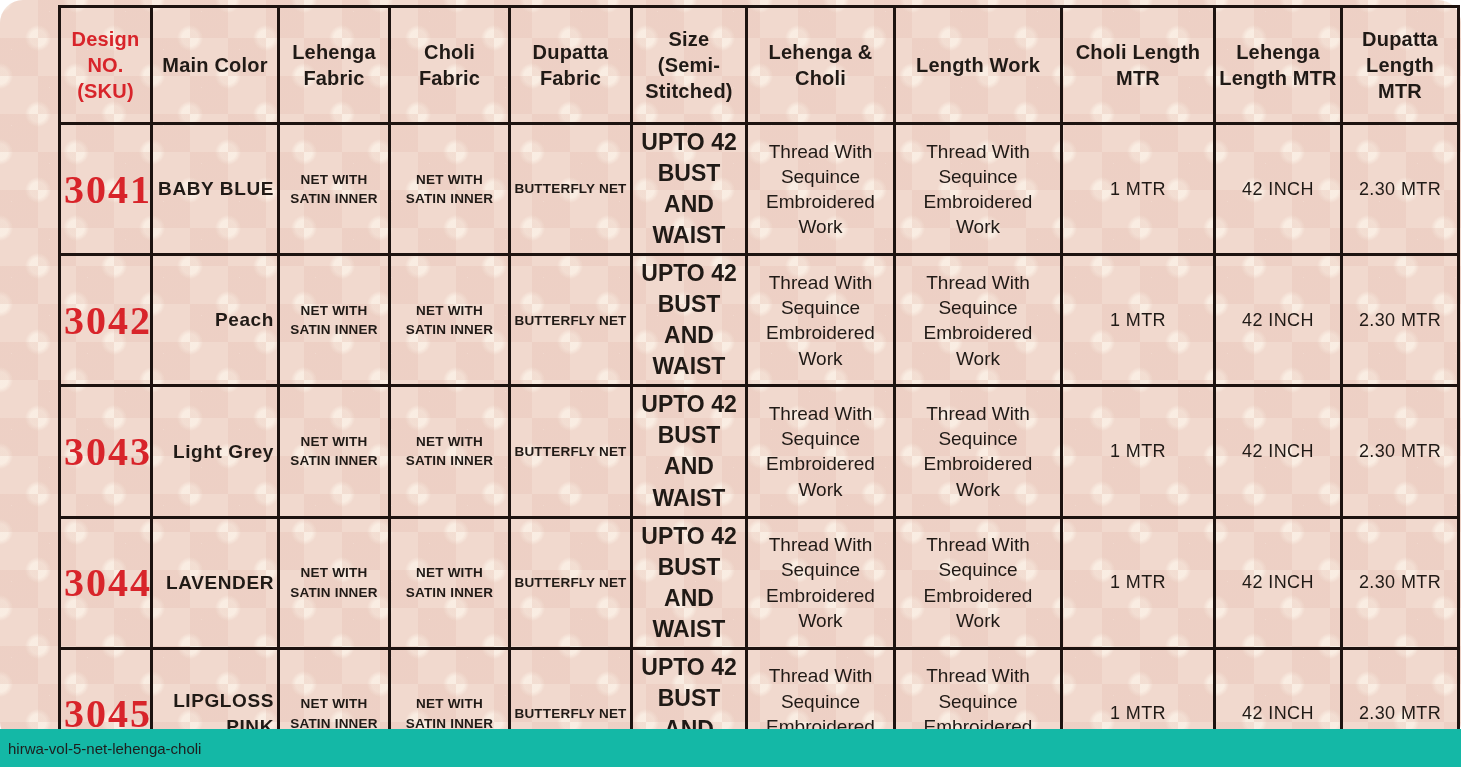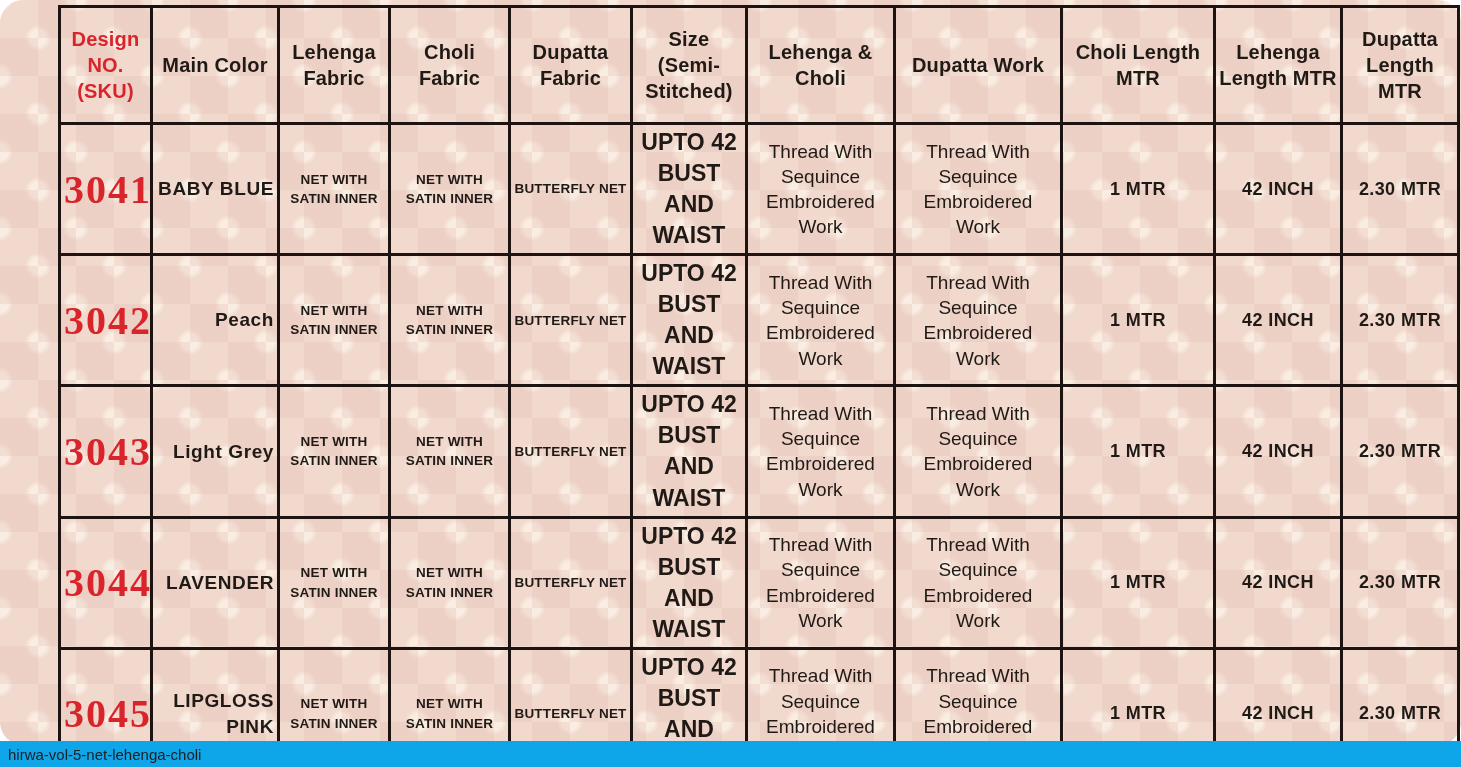--- a/index.html
+++ b/index.html
@@ -49,24 +49,24 @@
     font-family: Liberation Serif, serif;
     font-size: 40px; font-weight: bold; color: #d8242a;
     letter-spacing: 2px;
   }
   td.main_color { font-size: 19px; font-weight: bold; letter-spacing: .6px; line-height: 1.35; text-align: right; }
   td.lehenga_fabric, td.choli_fabric, td.dupatta_fabric {
     font-size: 13.5px; font-weight: bold; letter-spacing: .2px; line-height: 1.45;
   }
   td.size { font-size: 23px; font-weight: bold; line-height: 1.35; }
   td.lehenga_choli_work, td.dupatta_work { font-size: 19px; font-weight: normal; line-height: 1.33; }
-  td.choli_length, td.lehenga_length, td.dupatta_length { font-size: 18px; font-weight: bold; letter-spacing: .4px; }
+  td.choli_length, td.lehenga_length, td.dupatta_length { font-size: 18px; font-weight: normal; letter-spacing: .4px; }
   .footer {
-    position: absolute; left: 0; right: 0; bottom: 0; height: 26px;
-    background: #0ea5e9;
+    position: absolute; left: 0; right: 0; bottom: 0; height: 38px;
+    background: #14b8a6;
     display: flex; align-items: center;
     padding-left: 8px;
     font-size: 15px; color: #1e1e1e;
   }
 </style>
 </head>
 <body>
 
 <div class="sheet">
   <table class="spec">
@@ -85,21 +85,21 @@
     </colgroup>
     <thead>
       <tr>
         <th class="red">Design NO. (SKU)</th>
         <th>Main Color</th>
         <th>Lehenga Fabric</th>
         <th>Choli Fabric</th>
         <th>Dupatta Fabric</th>
         <th>Size (Semi-Stitched)</th>
         <th>Lehenga &amp; Choli</th>
-        <th>Dupatta Work</th>
+        <th>Length Work</th>
         <th>Choli Length MTR</th>
         <th>Lehenga Length MTR</th>
         <th>Dupatta Length MTR</th>
       </tr>
     </thead>
     <tbody>
         <tr>
     <td class="sku">3041</td>
     <td class="main_color">BABY BLUE</td>
     <td class="lehenga_fabric">NET WITH SATIN INNER</td>

